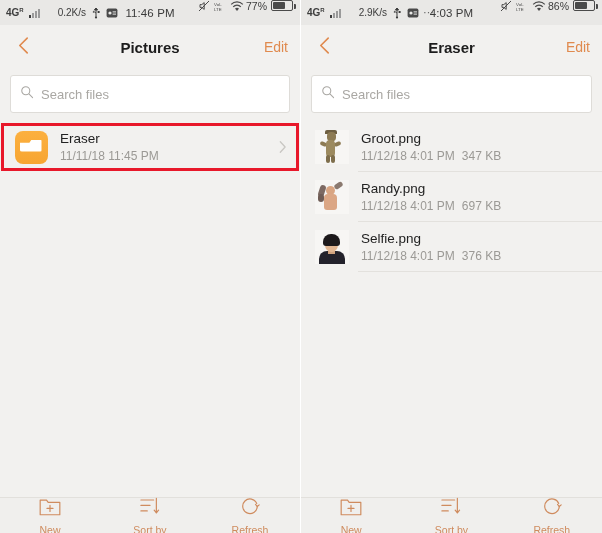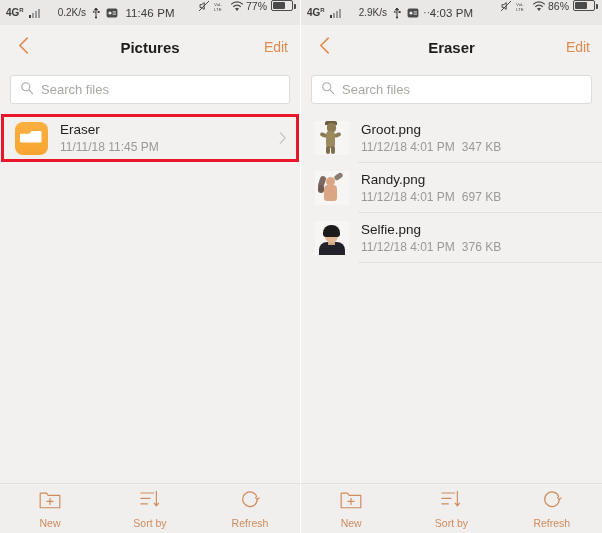--- a/index.html
+++ b/index.html
@@ -88,21 +88,21 @@
     cursor: pointer;
   }
 
   
   .search-wrap {
     padding: 6px 10px 9px 10px;
     background: #f2f1ef;
     flex: 0 0 auto;
   }
   .search-box {
-    height: 29px;
+    height: 38px;
     background: #ffffff;
     border: 1px solid #dedcd8;
     border-radius: 3px;
     display: flex; align-items: center;
     padding: 0 9px;
     gap: 7px;
   }
   .search-box .ph {
     font-size: 13px; color: #a9a7a3;
   }
@@ -191,21 +191,21 @@
   .randy .sleeve { position:absolute; left:3px; top:14px; width:6px; height:8px; background:#6f5c55; border-radius:3px; }
 
   .selfie { }
   .selfie .hair { position:absolute; left:8px; top:4px; width:17px; height:12px; background:#1d1a1c; border-radius:8px 8px 3px 3px; }
   .selfie .face { position:absolute; left:10px; top:8px; width:13px; height:14px; background:#e2b793; border-radius:45% 45% 50% 50%; }
   .selfie .shirt { position:absolute; left:4px; top:21px; width:26px; height:13px; background:#23222b; border-radius:8px 8px 0 0; }
   .selfie .neck { position:absolute; left:13px; top:19px; width:7px; height:5px; background:#cfa27e; }
 
   
   .toolbar {
-    height: 50px;
+    height: 36px;
     background: #f0efed;
     border-top: 1px solid #e2e0dc;
     display: flex; align-items: center;
     flex: 0 0 auto;
   }
   .tb-item {
     flex: 1 1 0;
     display: flex; flex-direction: column;
     align-items: center; justify-content: center;
     gap: 4px;

